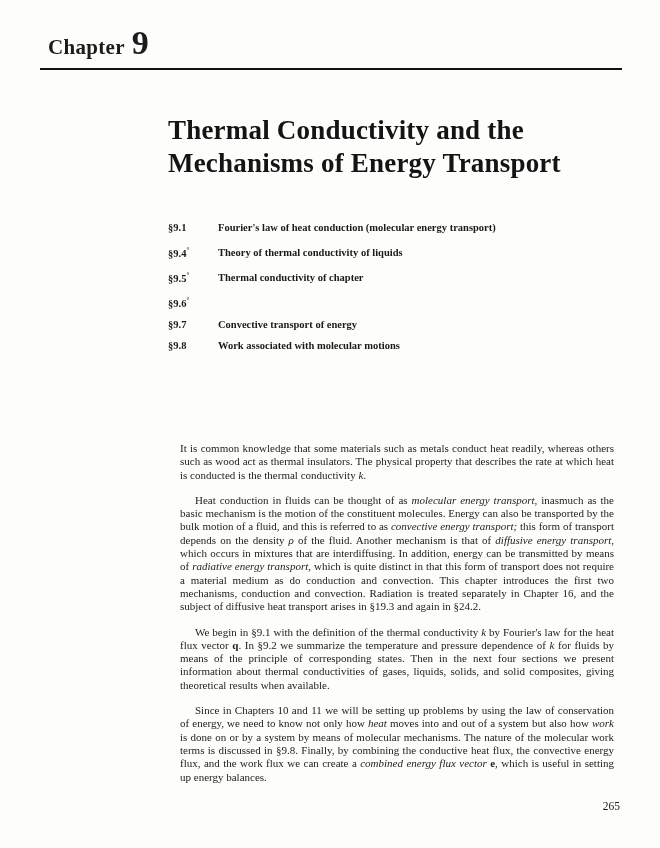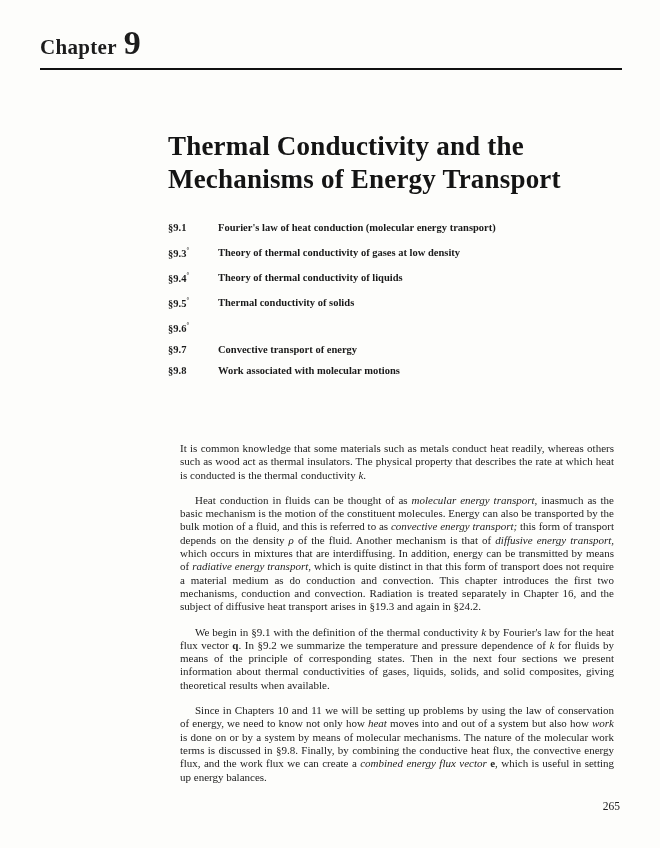--- a/index.html
+++ b/index.html
@@ -8,21 +8,21 @@
     width: 660px;
     height: 848px;
     position: relative;
     overflow: hidden;
     font-family: "Liberation Serif", serif;
     color: #1c1c1c;
     background: #fdfdfb;
   }
   .chapter-head {
     position: absolute;
-    left: 40px;
+    left: 48px;
     top: 24px;
     white-space: nowrap;
     font-family: Liberation Serif, serif;
   }
   .chapter-word {
     font-size: 21px;
     font-weight: bold;
     letter-spacing: 0.3px;
   }
   .chapter-num {
@@ -33,21 +33,21 @@
   .rule {
     position: absolute;
     left: 40px;
     right: 38px;
     top: 68px;
     border-top: 2.5px solid #111;
   }
   .title {
     position: absolute;
     left: 168px;
-    top: 130px;
+    top: 114px;
     width: 470px;
     font-size: 27px;
     font-weight: bold;
     line-height: 33px;
     letter-spacing: 0.2px;
     color: #141414;
   }
   .toc {
     position: absolute;
     left: 168px;
@@ -108,30 +108,26 @@
     <span>Thermal Conductivity and the</span><br>
     <span>Mechanisms of Energy Transport</span>
   </h1>
 
   <div class="toc" id="toc">
       <div class="toc-row">
         <span class="toc-num">§9.1</span>
         <span class="toc-title">Fourier's law of heat conduction (molecular energy transport)</span>
       </div>
       <div class="toc-row">
-        <span class="toc-num">§9.3<sup>°</sup></span>
-        <span class="toc-title">Theory of thermal conductivity of gases at low density</span>
-      </div>
-      <div class="toc-row">
         <span class="toc-num">§9.4<sup>°</sup></span>
         <span class="toc-title">Theory of thermal conductivity of liquids</span>
       </div>
       <div class="toc-row">
         <span class="toc-num">§9.5<sup>°</sup></span>
-        <span class="toc-title">Thermal conductivity of solids</span>
+        <span class="toc-title">Thermal conductivity of chapter</span>
       </div>
       <div class="toc-row">
         <span class="toc-num">§9.6<sup>°</sup></span>
       </div>
       <div class="toc-row">
         <span class="toc-num">§9.7</span>
         <span class="toc-title">Convective transport of energy</span>
       </div>
       <div class="toc-row">
         <span class="toc-num">§9.8</span>

